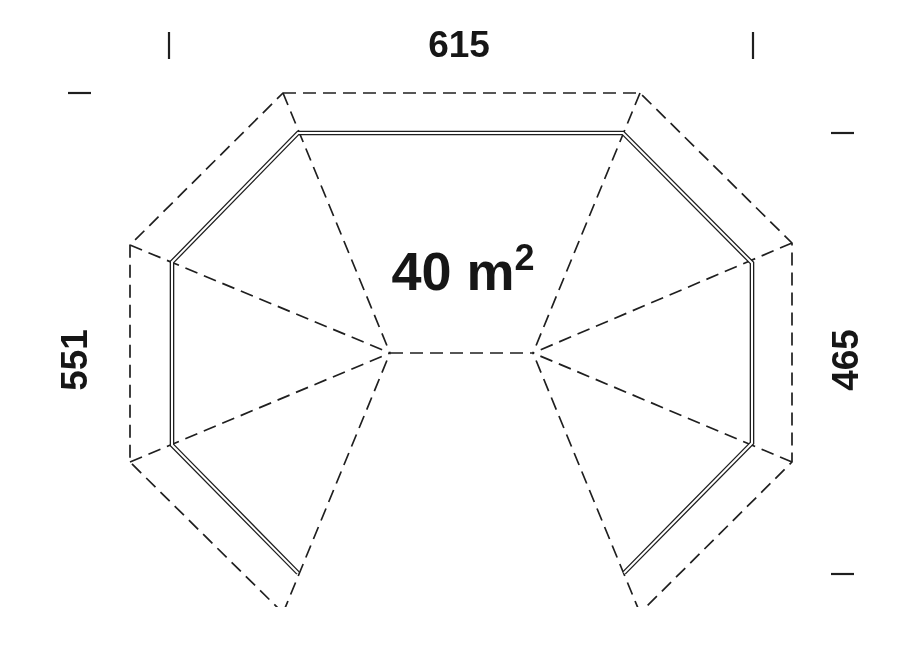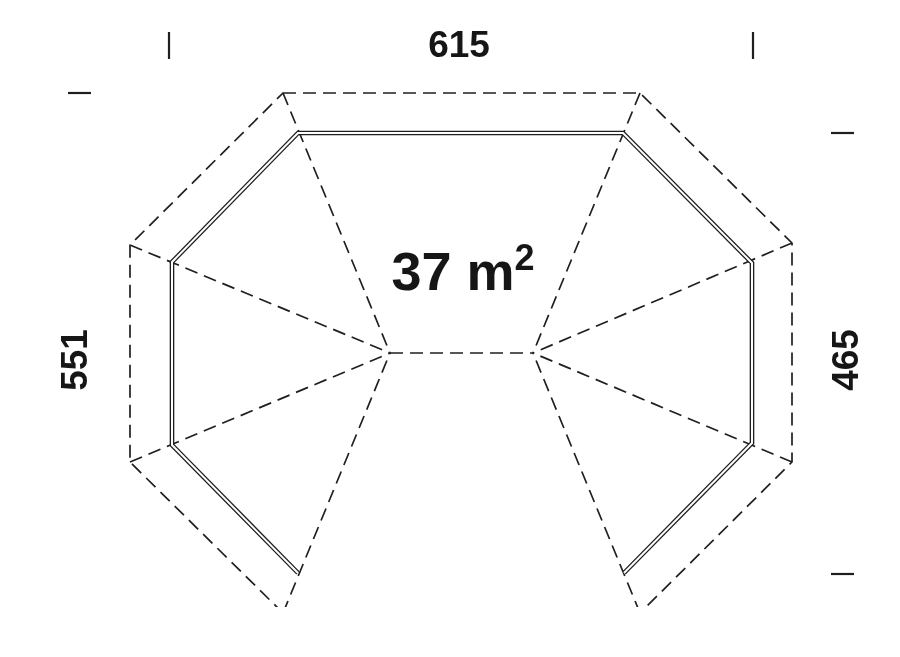--- a/index.html
+++ b/index.html
@@ -54,14 +54,14 @@
       <line x1="831" y1="133" x2="854" y2="133" class="tick"></line>
       <line x1="831" y1="574" x2="854" y2="574" class="tick"></line>
     </svg>
 
   <div class="dim lbl-width">615</div>
 
   <div class="dim rot lbl-left">551</div>
 
   <div class="dim rot lbl-right">465</div>
 
-  <div class="area lbl-area"><span ateuaid="">37 m</span><span class="exp">2</span></div>
+  <div class="area lbl-area"><span ateuaid="">40 m</span><span class="exp">2</span></div>
 </div>
 
 </body></html>

